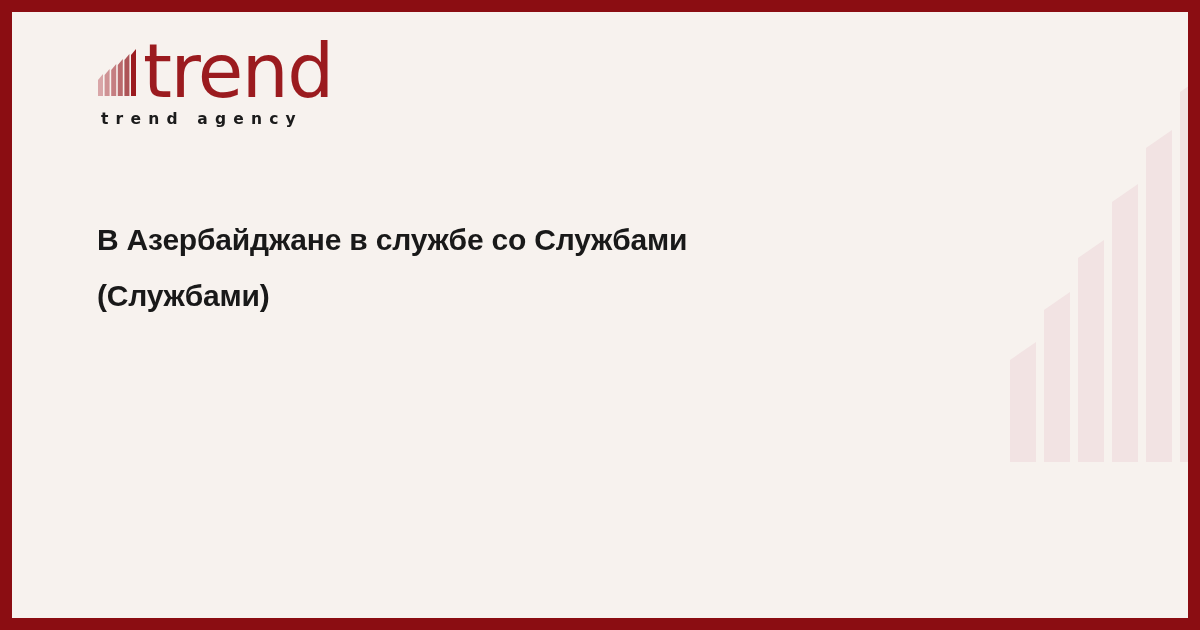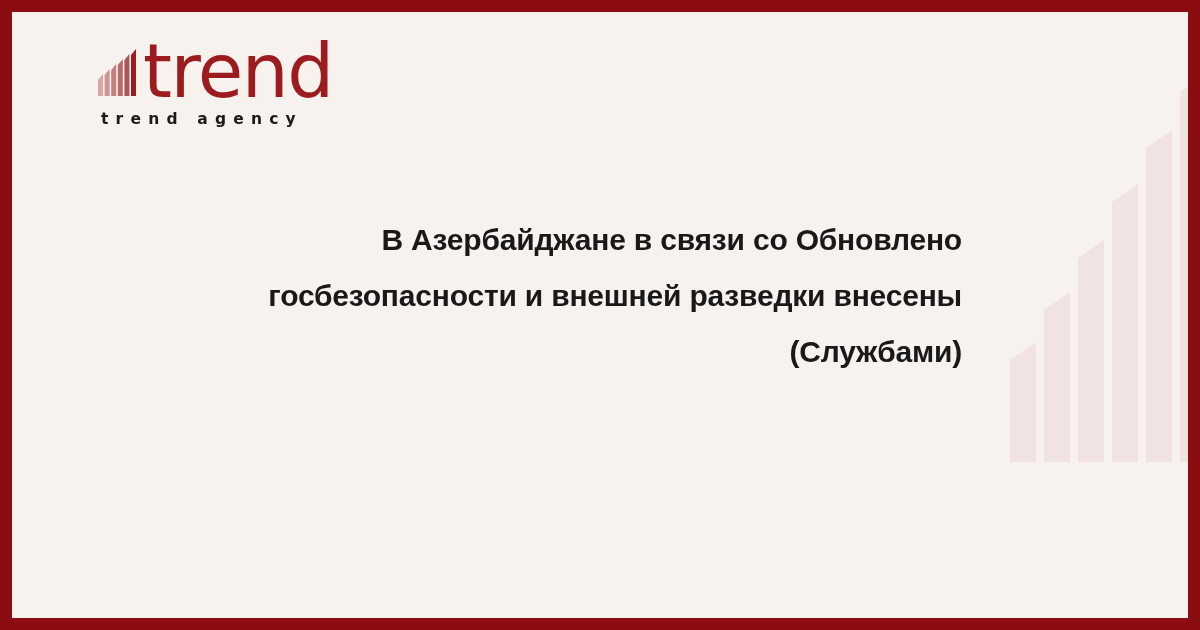--- a/index.html
+++ b/index.html
@@ -23,21 +23,20 @@
     box-sizing: border-box;
     background: #8b0d12;             
     padding: 12px 12px 12px 12px;
   }
   .card-inner {
     position: relative;
     width: 100%;
     height: 100%;
     background: #f7f2ee;             
     overflow: hidden;
-    text-align: right;
   }
 
   
   .watermark {
     position: absolute;
     right: 0;
     top: 0;
     width: 190px;
     height: 100%;
     pointer-events: none;
@@ -128,19 +127,18 @@
               <path d="M 27.4 54 L 27.4 18 L 32.4 12 L 32.4 54 Z" fill="#ad5457"></path>
               <path d="M 34 54 L 34 13 L 39 7 L 39 54 Z" fill="#9b1b1f"></path>
             </g>
         </svg>
       </div>
       <div class="logo-word" style="color: rgb(155, 27, 31);">trend</div>
       <div class="logo-sub">trend agency</div>
     </div>
 
     <h1 class="headline" style="color: rgb(25, 25, 25);">
-      <span class="hl-line">В Азербайджане в связи со Обновлено</span>
-      <span class="hl-line">госбезопасности и внешней разведки внесены</span>
+      <span class="hl-line">В Азербайджане в службе со Службами</span>
       <span class="hl-line">(Службами)</span>
     </h1>
 
   </div>
 </div>
 
 </body></html>

